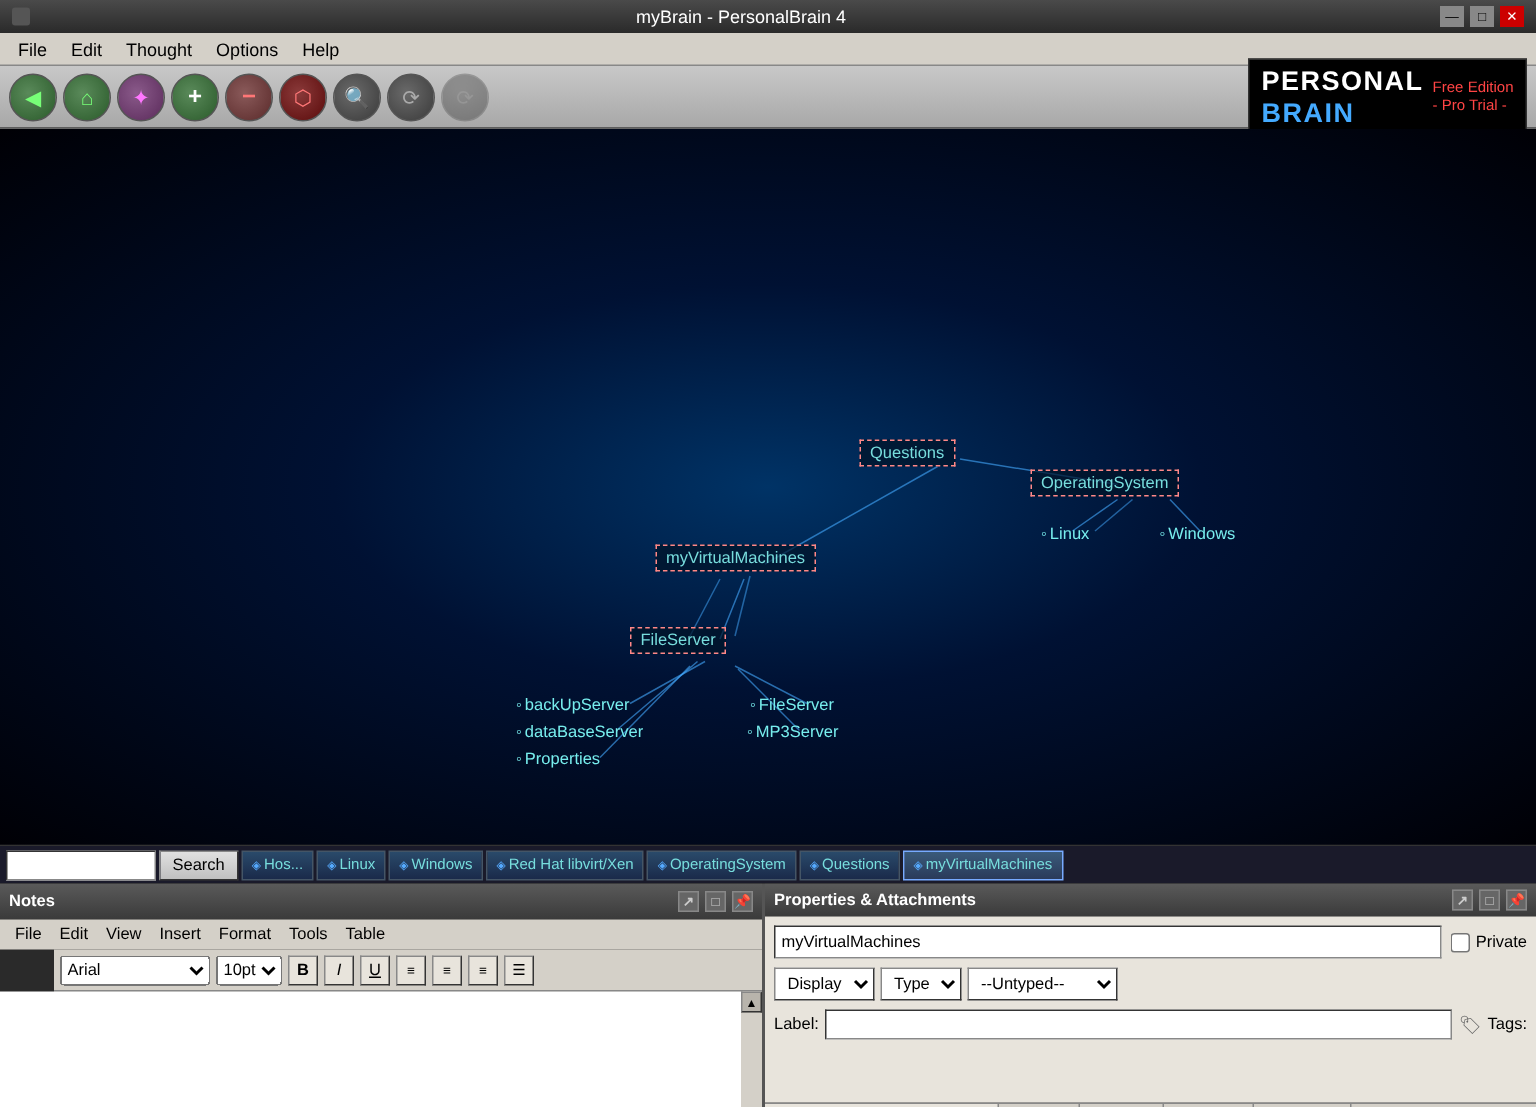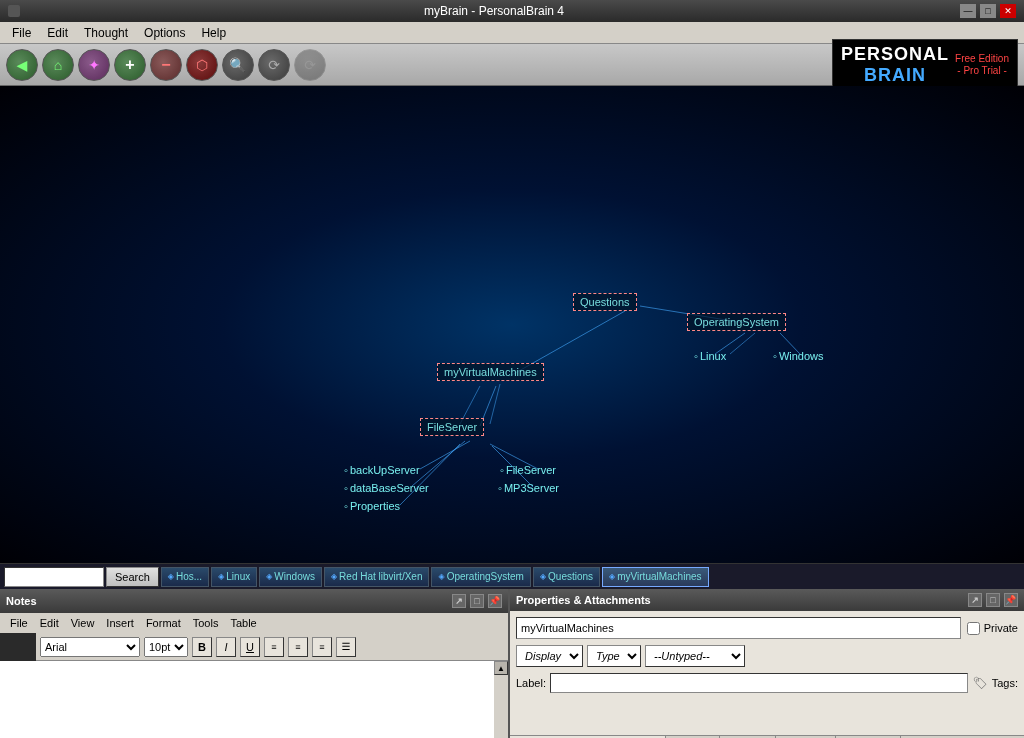--- a/index.html
+++ b/index.html
@@ -63,21 +63,20 @@
     .tb-btn-network { background: radial-gradient(circle at 40% 40%, #8a3a3a, #5a0a0a); color: #f77; }
     .tb-btn-search { background: radial-gradient(circle at 40% 40%, #6a6a6a, #3a3a3a); color: #ccc; }
     .tb-btn-nav1 { background: radial-gradient(circle at 40% 40%, #6a6a6a, #3a3a3a); color: #aaa; }
     .tb-btn-nav2 { background: radial-gradient(circle at 40% 40%, #4a4a4a, #2a2a2a); color: #666; }
     .tb-spacer { flex: 1; }
     #logo-area {
       display: flex; align-items: center;
       background: #000;
       padding: 4px 8px;
       border: 1px solid #333;
-      text-align: center;
     }
     #logo-text { color: #fff; font-size: 18px; font-weight: bold; letter-spacing: 1px; }
     #logo-text span { color: #4af; }
     #logo-edition { color: #f44; font-size: 10px; margin-left: 6px; line-height: 1.2; }
 
     
     #main-area {
       width: 1024px;
       height: 477px;
       background: radial-gradient(ellipse at 50% 50%, #003366 0%, #001133 40%, #000005 100%);
@@ -234,21 +233,21 @@
       border: 1px inset #888; background: #fff;
     }
     #props-private-row { display: flex; align-items: center; gap: 4px; font-size: 11px; }
     #props-private-cb { cursor: pointer; }
 
     #props-controls-row {
       display: flex; align-items: center; gap: 4px; margin-bottom: 6px;
     }
     .props-dropdown {
       height: 22px; font-size: 11px; padding: 1px 4px;
-      background: #fff; border: 1px outset #888; cursor: pointer; font-style: italic;
+      background: #fff; border: 1px outset #888; cursor: pointer;
     }
 
     #props-label-row { display: flex; align-items: center; gap: 4px; font-size: 11px; margin-bottom: 4px; }
     #props-label-input { flex: 1; height: 20px; border: 1px inset #888; background: #fff; padding: 1px 4px; font-size: 11px; }
     #props-tag-icon { font-size: 12px; color: #666; cursor: pointer; }
 
     #props-tabs-row {
       display: flex;
       border-top: 1px solid #888;
       background: #d4d0c8;

